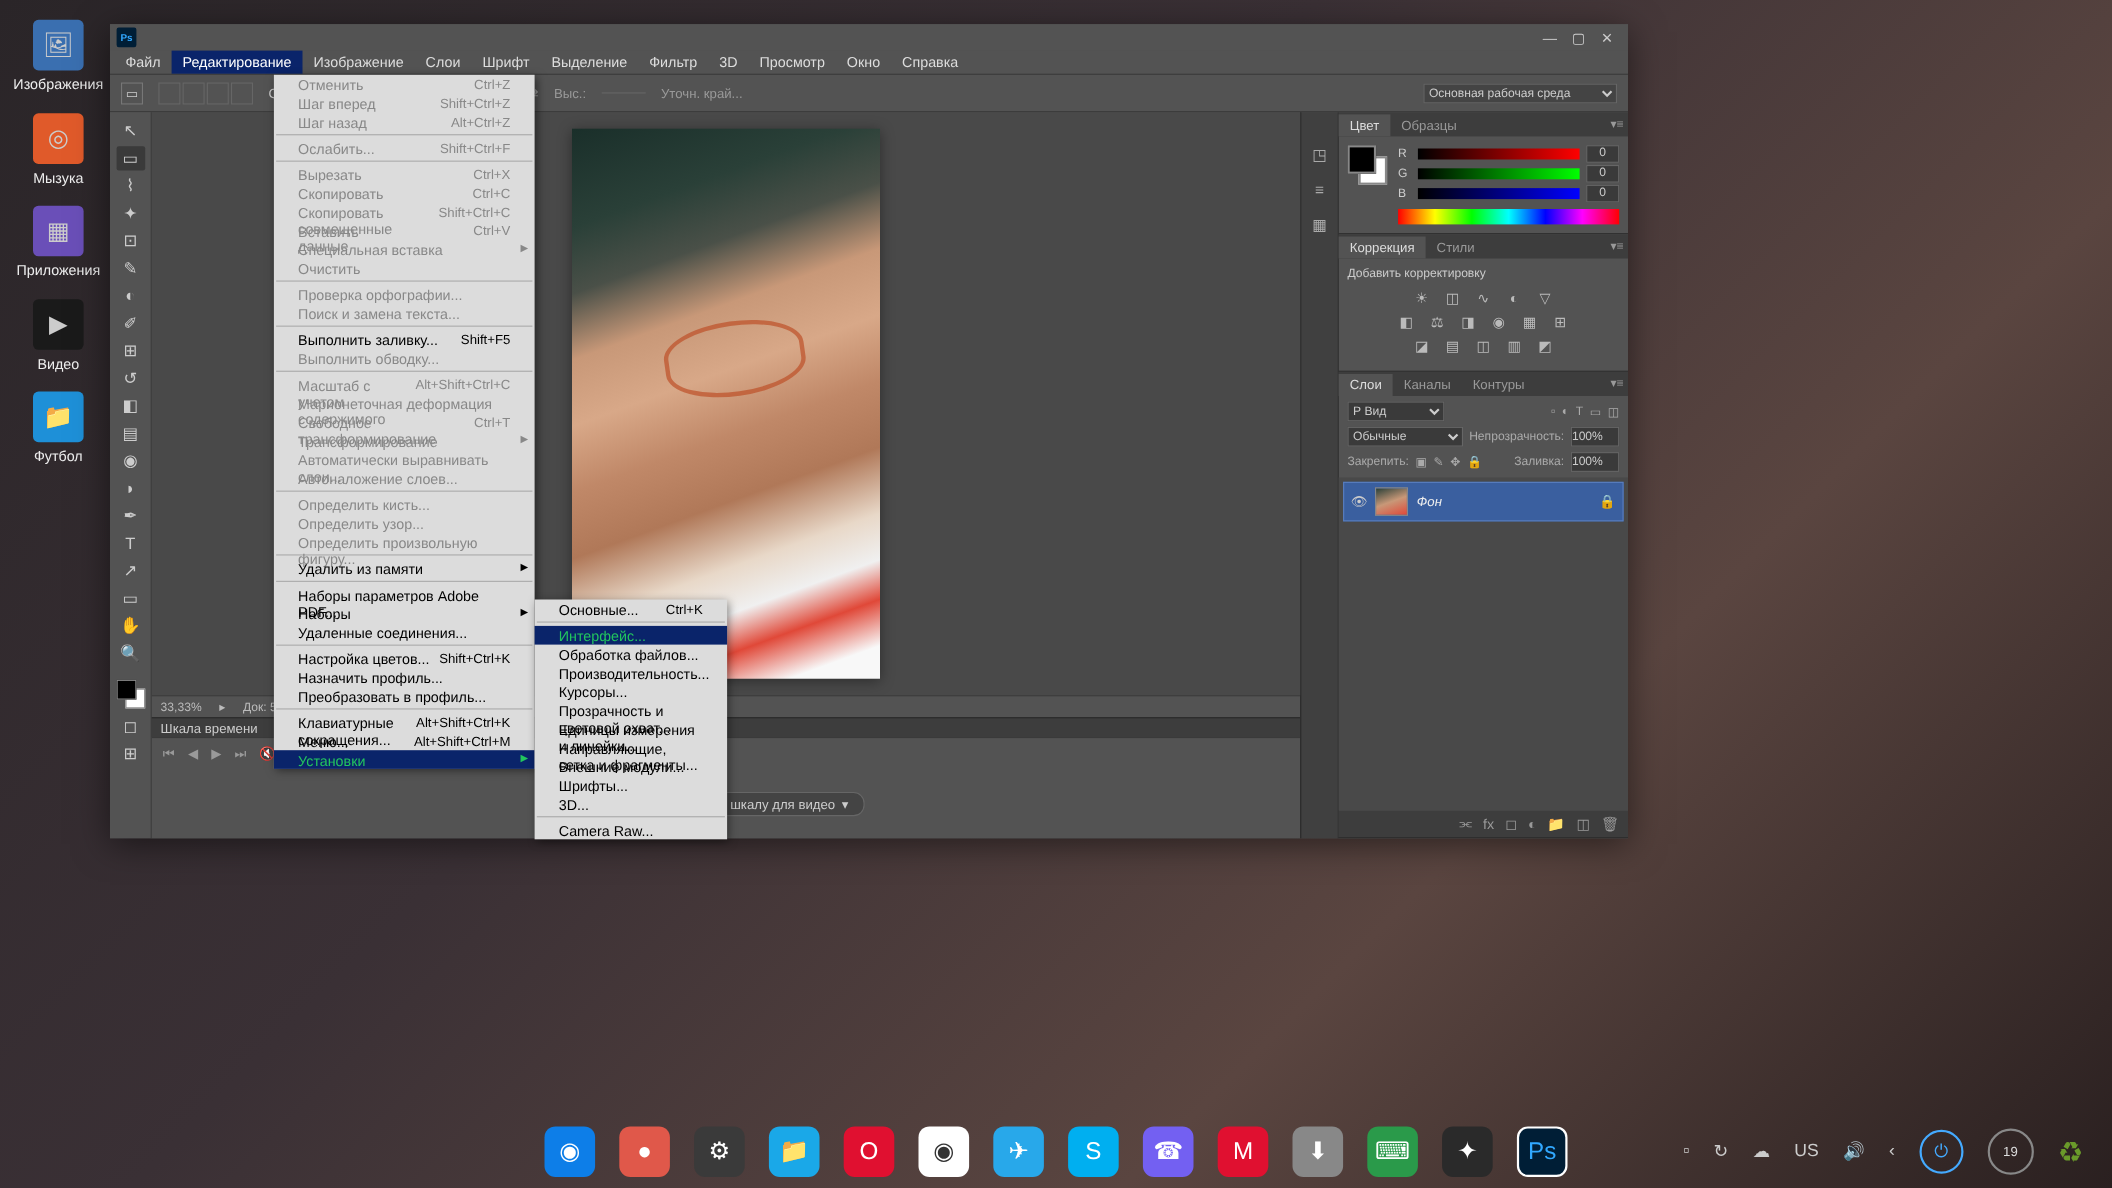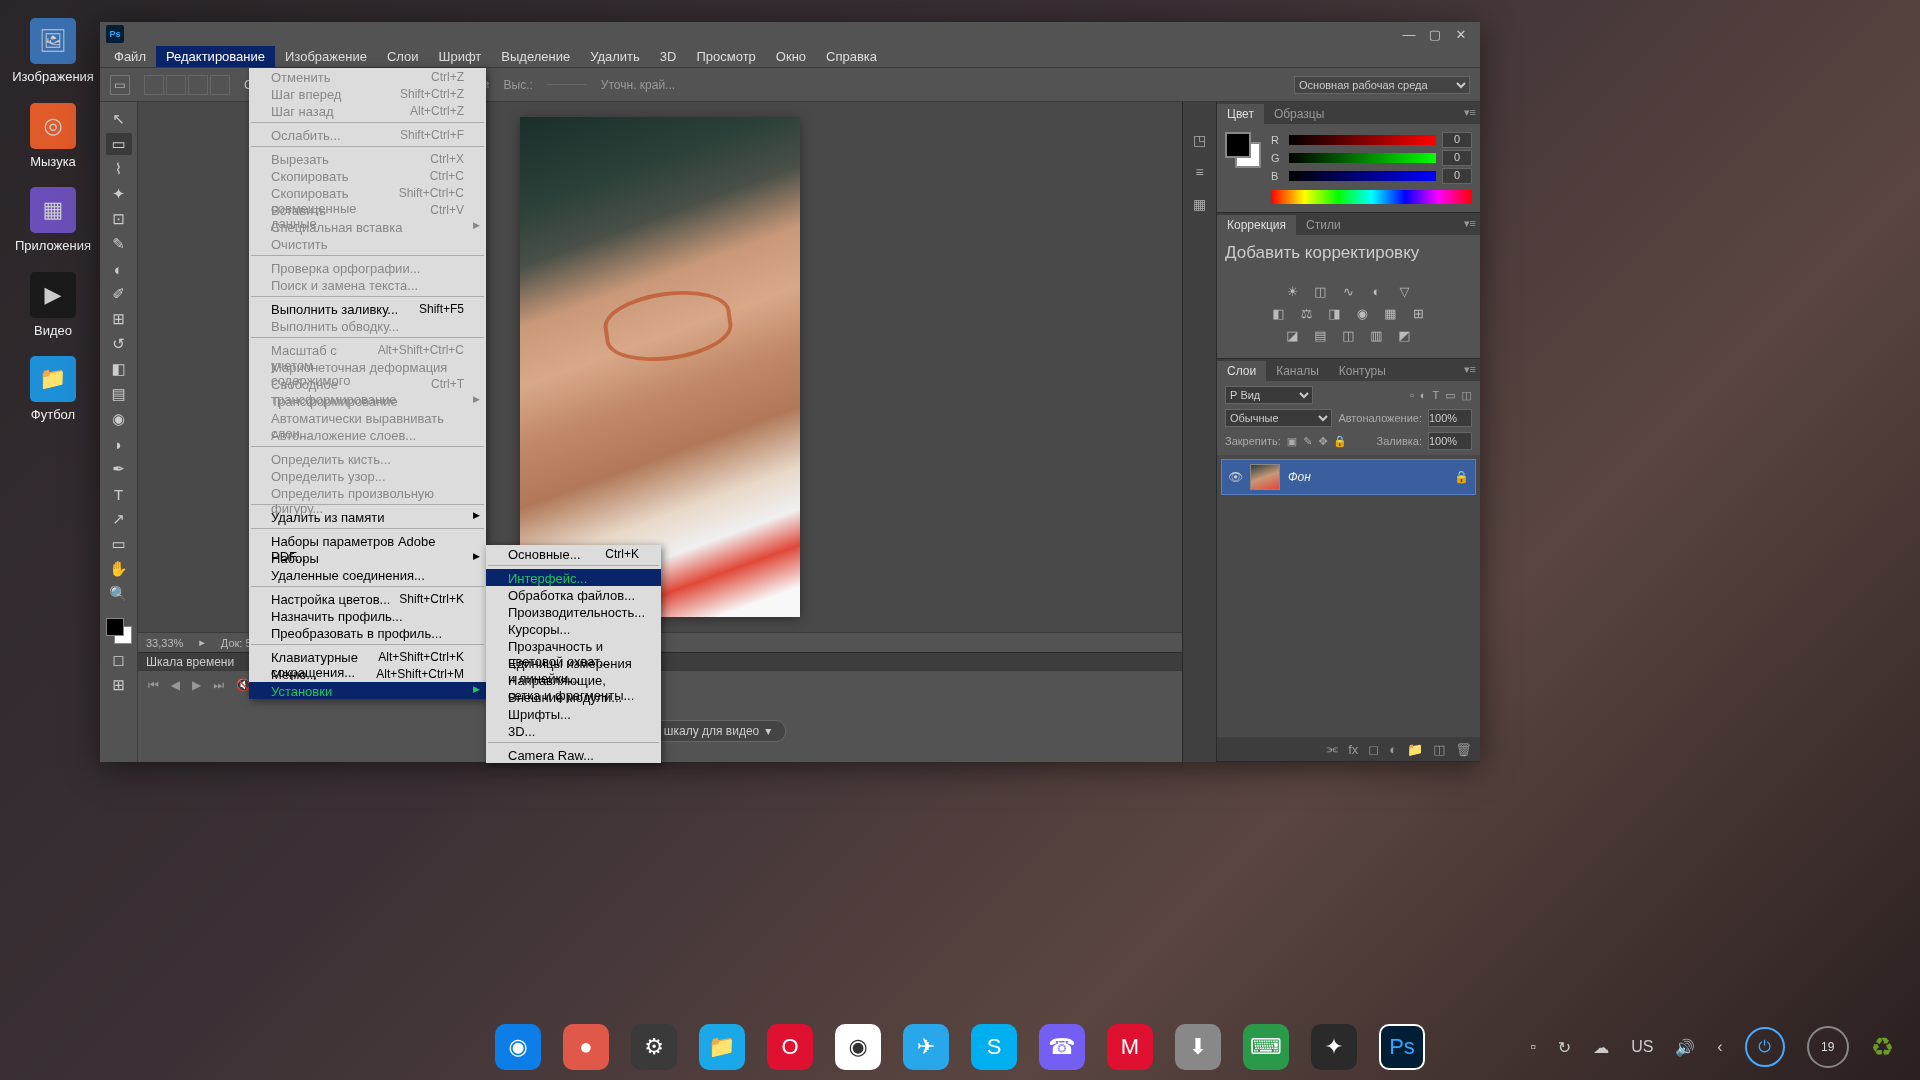--- a/index.html
+++ b/index.html
@@ -74,21 +74,21 @@
 .cslider{display:flex;align-items:center;gap:6px;margin-bottom:2px}
 .cslider .lbl{width:12px;font-size:11px;color:#ccc}
 .cslider .track{flex:1;height:10px;position:relative}
 .cslider .track-r{background:linear-gradient(90deg,#000,#f00)}
 .cslider .track-g{background:linear-gradient(90deg,#000,#0f0)}
 .cslider .track-b{background:linear-gradient(90deg,#000,#00f)}
 .cslider .val{width:30px;height:16px;background:#3a3a3a;border:1px solid #666;text-align:center;font-size:11px;color:#ccc}
 .spectrum{height:14px;margin-top:6px;margin-left:46px;background:linear-gradient(90deg,#f00,#ff0,#0f0,#0ff,#00f,#f0f,#f00)}
 
 
-.adj-panel .adj-label{font-size:17px;color:#ccc;margin-bottom:21px}
+.adj-panel .adj-label{font-size:11px;color:#ccc;margin-bottom:8px}
 .adj-row{display:flex;justify-content:center;gap:10px;margin-bottom:6px}
 .adj-row span{width:18px;height:16px;color:#bbb;font-size:13px;text-align:center;cursor:pointer}
 
 
 .layers-panel{flex:1;display:flex;flex-direction:column}
 .layers-toolbar{padding:5px 8px;display:flex;flex-direction:column;gap:5px;font-size:11px;color:#aaa}
 .layers-row{display:flex;align-items:center;gap:6px}
 .layers-row select,.layers-row input{background:#3a3a3a;border:1px solid #666;color:#ccc;font-size:11px;height:18px}
 .layers-row .flex{flex:1}
 .layer-list{flex:1;background:#494949;overflow:auto;padding:4px}
@@ -152,21 +152,21 @@
       <div class="win-btn">✕</div>
     </div>
   </div>
   <div class="menubar" id="menubar">
       <div class="menubar-item">Файл</div>
       <div class="menubar-item active">Редактирование</div>
       <div class="menubar-item">Изображение</div>
       <div class="menubar-item">Слои</div>
       <div class="menubar-item">Шрифт</div>
       <div class="menubar-item">Выделение</div>
-      <div class="menubar-item">Удалить</div>
+      <div class="menubar-item">Фильтр</div>
       <div class="menubar-item">3D</div>
       <div class="menubar-item">Просмотр</div>
       <div class="menubar-item">Окно</div>
       <div class="menubar-item">Справка</div>
     </div>
   <div class="optionsbar">
     <div class="tool-ico">▭</div>
     <div class="sel-btns">
         <span></span>
         <span></span>
@@ -330,21 +330,21 @@
             <select style="width:88px"><option>Р Вид</option></select>
             <span class="flex"></span>
             <span>▫</span>
               <span>◐</span>
               <span>T</span>
               <span>▭</span>
               <span>◫</span>
           </div>
           <div class="layers-row">
             <select class="flex"><option>Обычные</option></select>
-            <span>Автоналожение:</span>
+            <span>Непрозрачность:</span>
             <input style="width: 44px;" value="100%">
           </div>
           <div class="layers-row">
             <span>Закрепить:</span>
             <span>▣</span>
               <span>✎</span>
               <span>✥</span>
               <span>🔒</span>
             <span class="flex"></span>
             <span>Заливка:</span>

